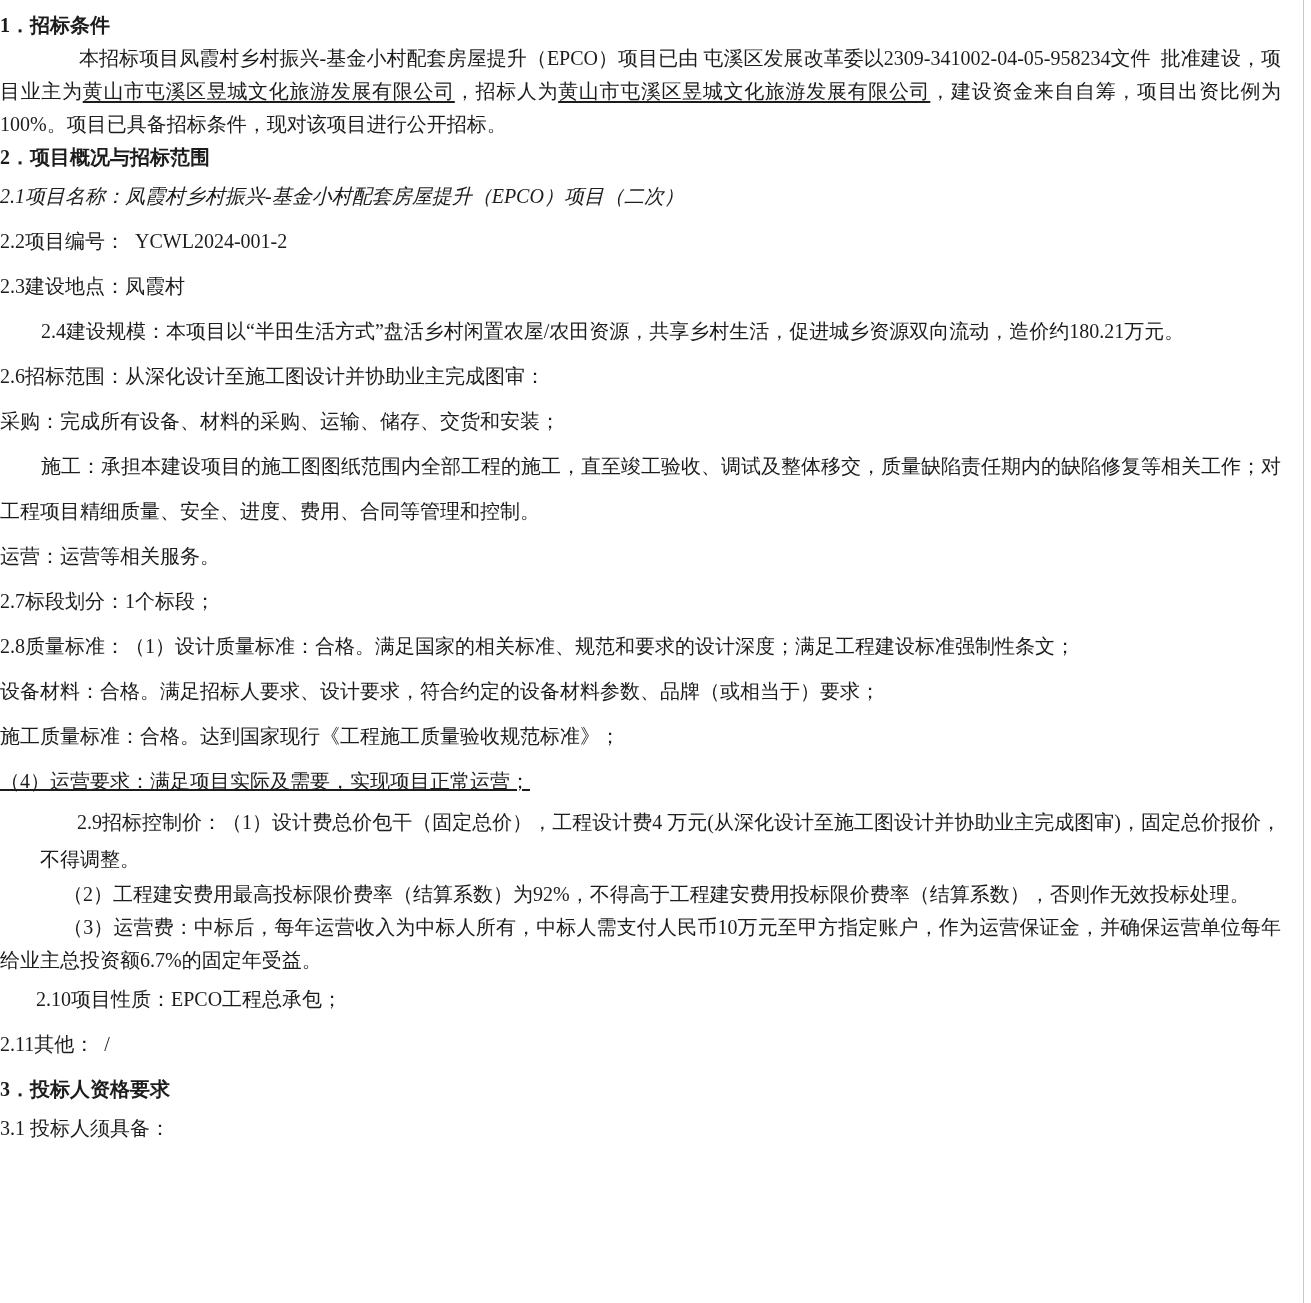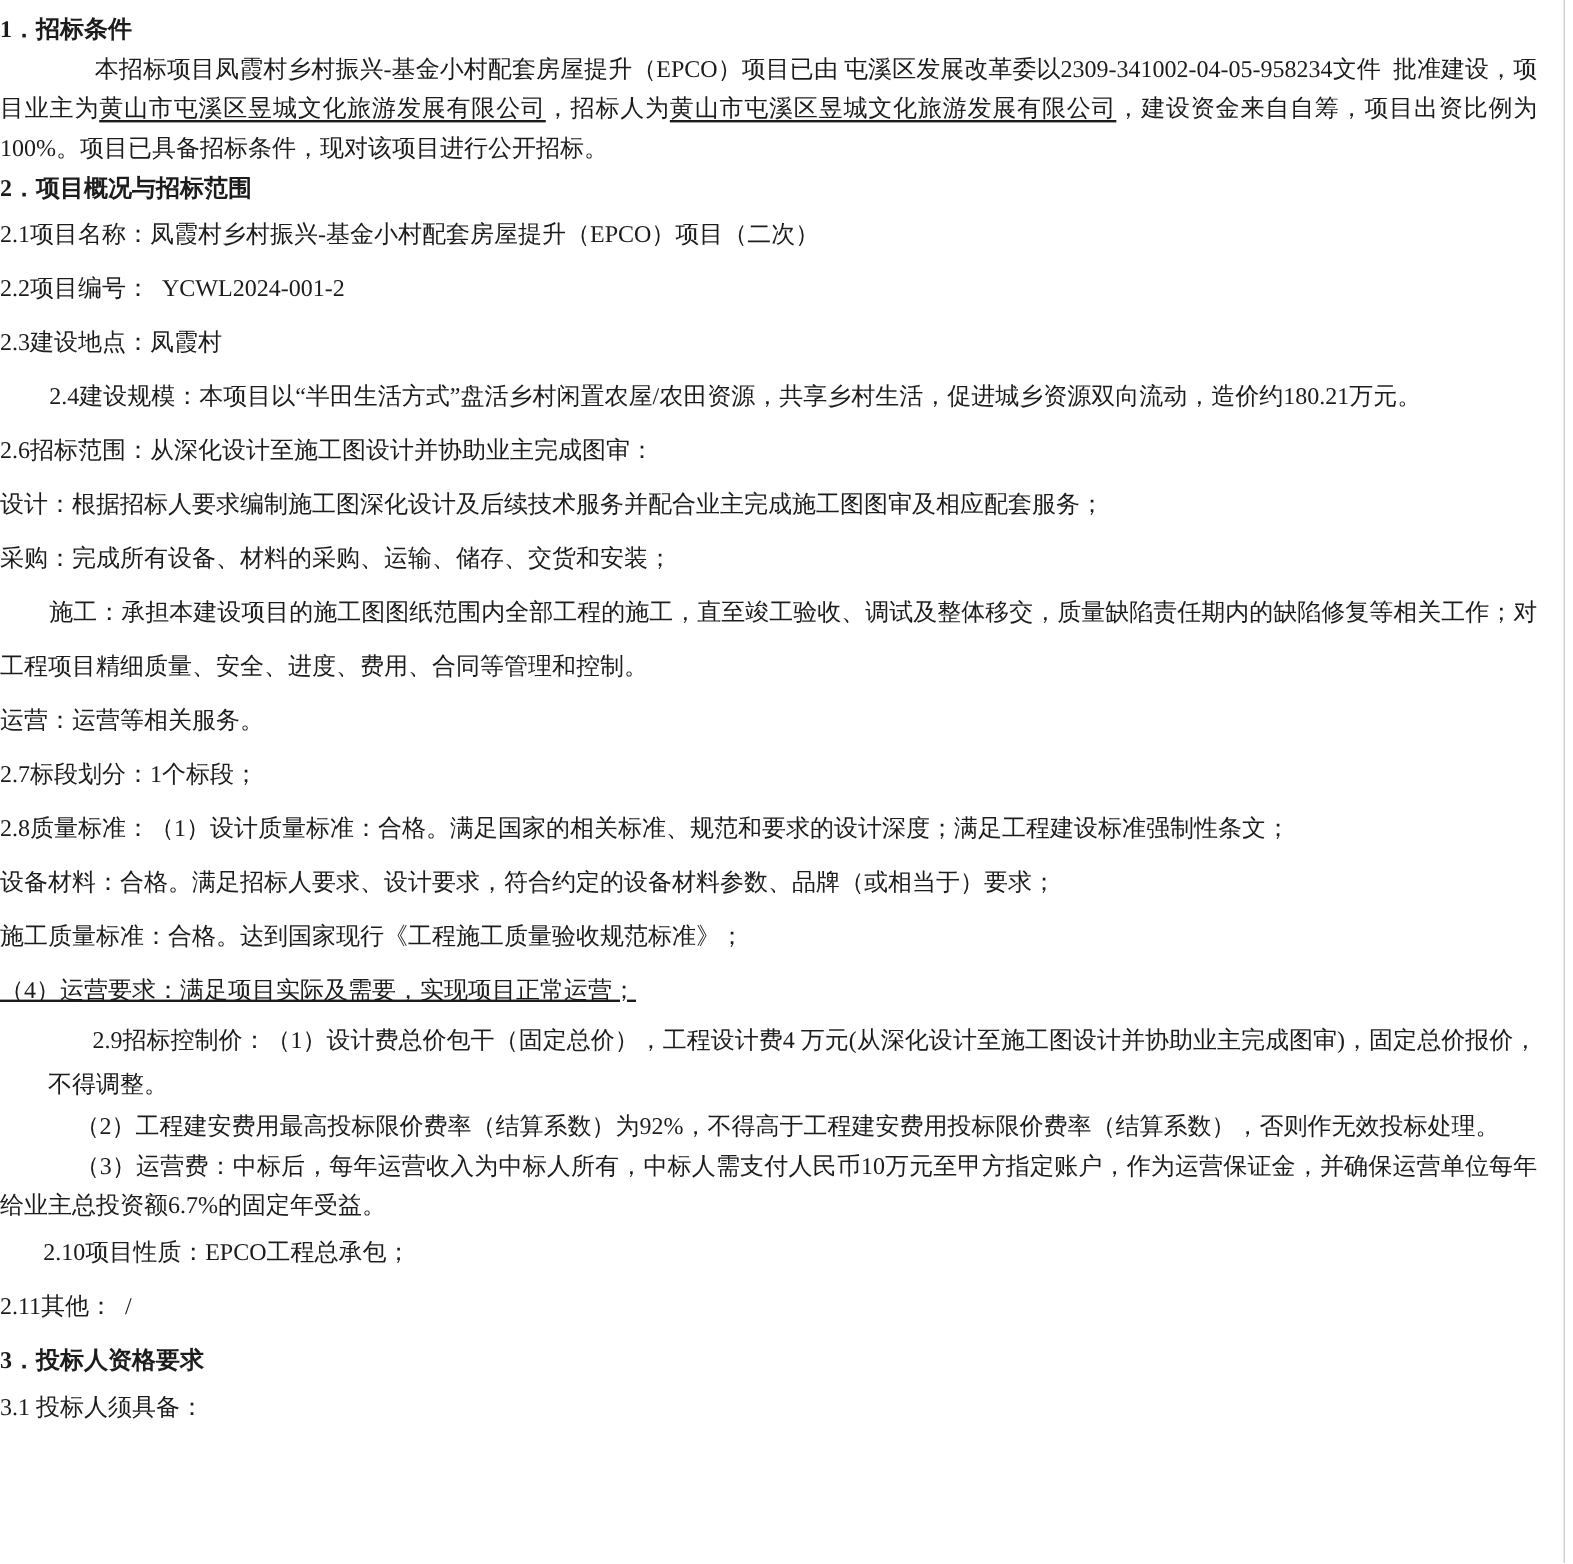--- a/index.html
+++ b/index.html
@@ -24,21 +24,21 @@
     margin: 0;
     white-space: pre-wrap;
     text-align: justify;
   }
   .u { text-decoration: underline; text-underline-offset: 3px; }
 
   .h-sec  { font-weight: bold; line-height: 33px; margin-left: 68px; }
   .p-intro { line-height: 33px; margin-left: 35px; text-indent: 79px; margin-top: 7px; }
 
   .li      { line-height: 45px; margin-left: 68px; }
-  .li-first { margin-top: 5px; }
+  .li-first { margin-top: 5px; font-style: italic; }
   .li-wrap { line-height: 45px; margin-left: 27px; text-indent: 41px; }
   .li-op4  { line-height: 45px; margin-left: 33px; text-decoration: underline; }
 
   .p-29    { line-height: 37px; margin-left: 8px; text-indent: 37px; padding-left: 40px; }
   .p-29b   { line-height: 33px; margin-left: 5px; text-indent: 63px; margin-top: -6px; }
   .p-29c   { line-height: 33px; margin-left: 5px; text-indent: 63px; }
 
   .li-210  { line-height: 45px; margin-left: 68px; margin-top: -5px; padding-left: 36px; }
   .h-sec3  { font-weight: bold; line-height: 45px; margin-left: 68px; }
   .h-31    { font-weight: normal; line-height: 33px; margin-left: 68px; margin-top: -4px; }
@@ -61,21 +61,20 @@
 
   <p class="p-intro"><span>本招标项目凤霞村乡村振兴-基金小村配套房屋提升（EPCO）项目已由 屯溪区发展改革委以2309-341002-04-05-958234文件  批准建设，项目业主为</span><span class="u">黄山市屯溪区昱城文化旅游发展有限公司</span><span>，招标人为</span><span class="u">黄山市屯溪区昱城文化旅游发展有限公司</span><span>，建设资金来自自筹，项目出资比例为100%。项目已具备招标条件，现对该项目进行公开招标。</span></p>
 
   <p class="h-sec">2．项目概况与招标范围</p>
 
   <p class="li li-first">2.1项目名称：凤霞村乡村振兴-基金小村配套房屋提升（EPCO）项目（二次）</p>
   <p class="li">2.2项目编号：  YCWL2024-001-2</p>
   <p class="li">2.3建设地点：凤霞村</p>
   <p class="li-wrap">2.4建设规模：本项目以“半田生活方式”盘活乡村闲置农屋/农田资源，共享乡村生活，促进城乡资源双向流动，造价约180.21万元。</p>
   <p class="li">2.6招标范围：从深化设计至施工图设计并协助业主完成图审：</p>
-  <p class="li">设计：根据招标人要求编制施工图深化设计及后续技术服务并配合业主完成施工图图审及相应配套服务；</p>
   <p class="li">采购：完成所有设备、材料的采购、运输、储存、交货和安装；</p>
   <p class="li-wrap">施工：承担本建设项目的施工图图纸范围内全部工程的施工，直至竣工验收、调试及整体移交，质量缺陷责任期内的缺陷修复等相关工作；对工程项目精细质量、安全、进度、费用、合同等管理和控制。</p>
   <p class="li">运营：运营等相关服务。</p>
   <p class="li">2.7标段划分：1个标段；</p>
   <p class="li">2.8质量标准：（1）设计质量标准：合格。满足国家的相关标准、规范和要求的设计深度；满足工程建设标准强制性条文；</p>
   <p class="li">设备材料：合格。满足招标人要求、设计要求，符合约定的设备材料参数、品牌（或相当于）要求；</p>
   <p class="li">施工质量标准：合格。达到国家现行《工程施工质量验收规范标准》；</p>
   <p class="li-op4">（4）运营要求：满足项目实际及需要，实现项目正常运营；</p>
   <p class="p-29">2.9招标控制价：（1）设计费总价包干（固定总价），工程设计费4 万元(从深化设计至施工图设计并协助业主完成图审)，固定总价报价，不得调整。</p>
   <p class="p-29b">（2）工程建安费用最高投标限价费率（结算系数）为92%，不得高于工程建安费用投标限价费率（结算系数），否则作无效投标处理。</p>

